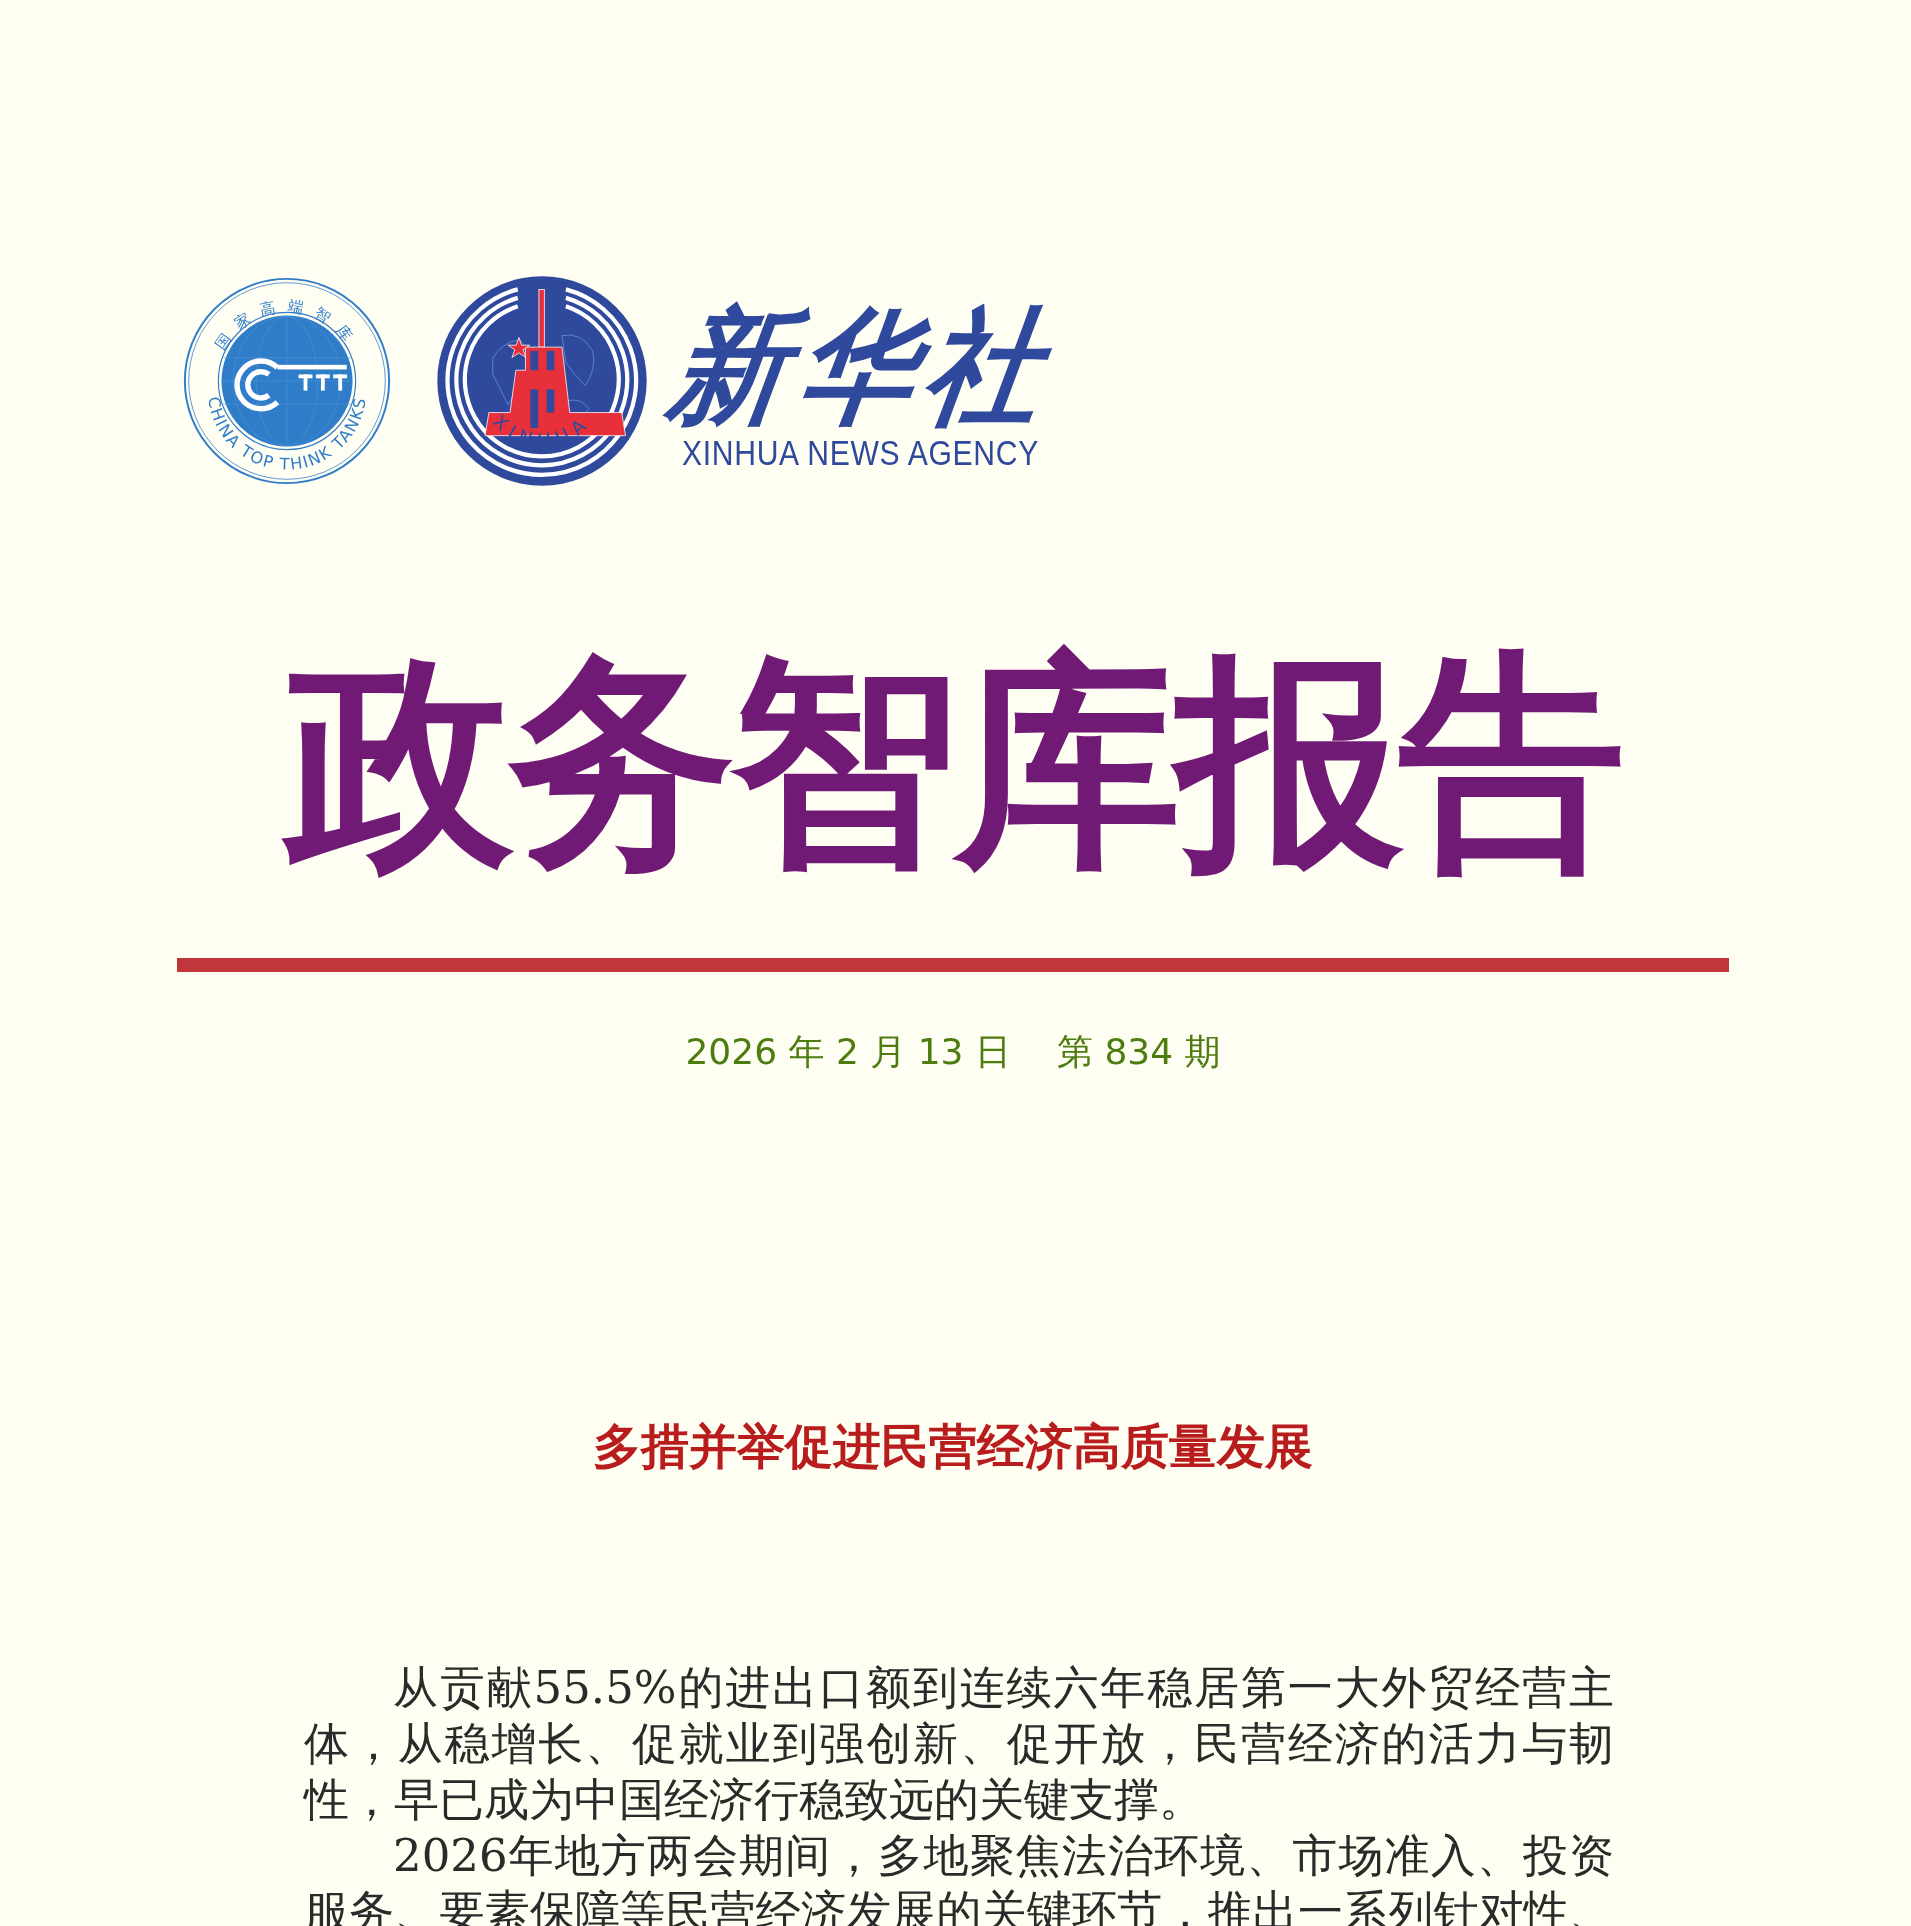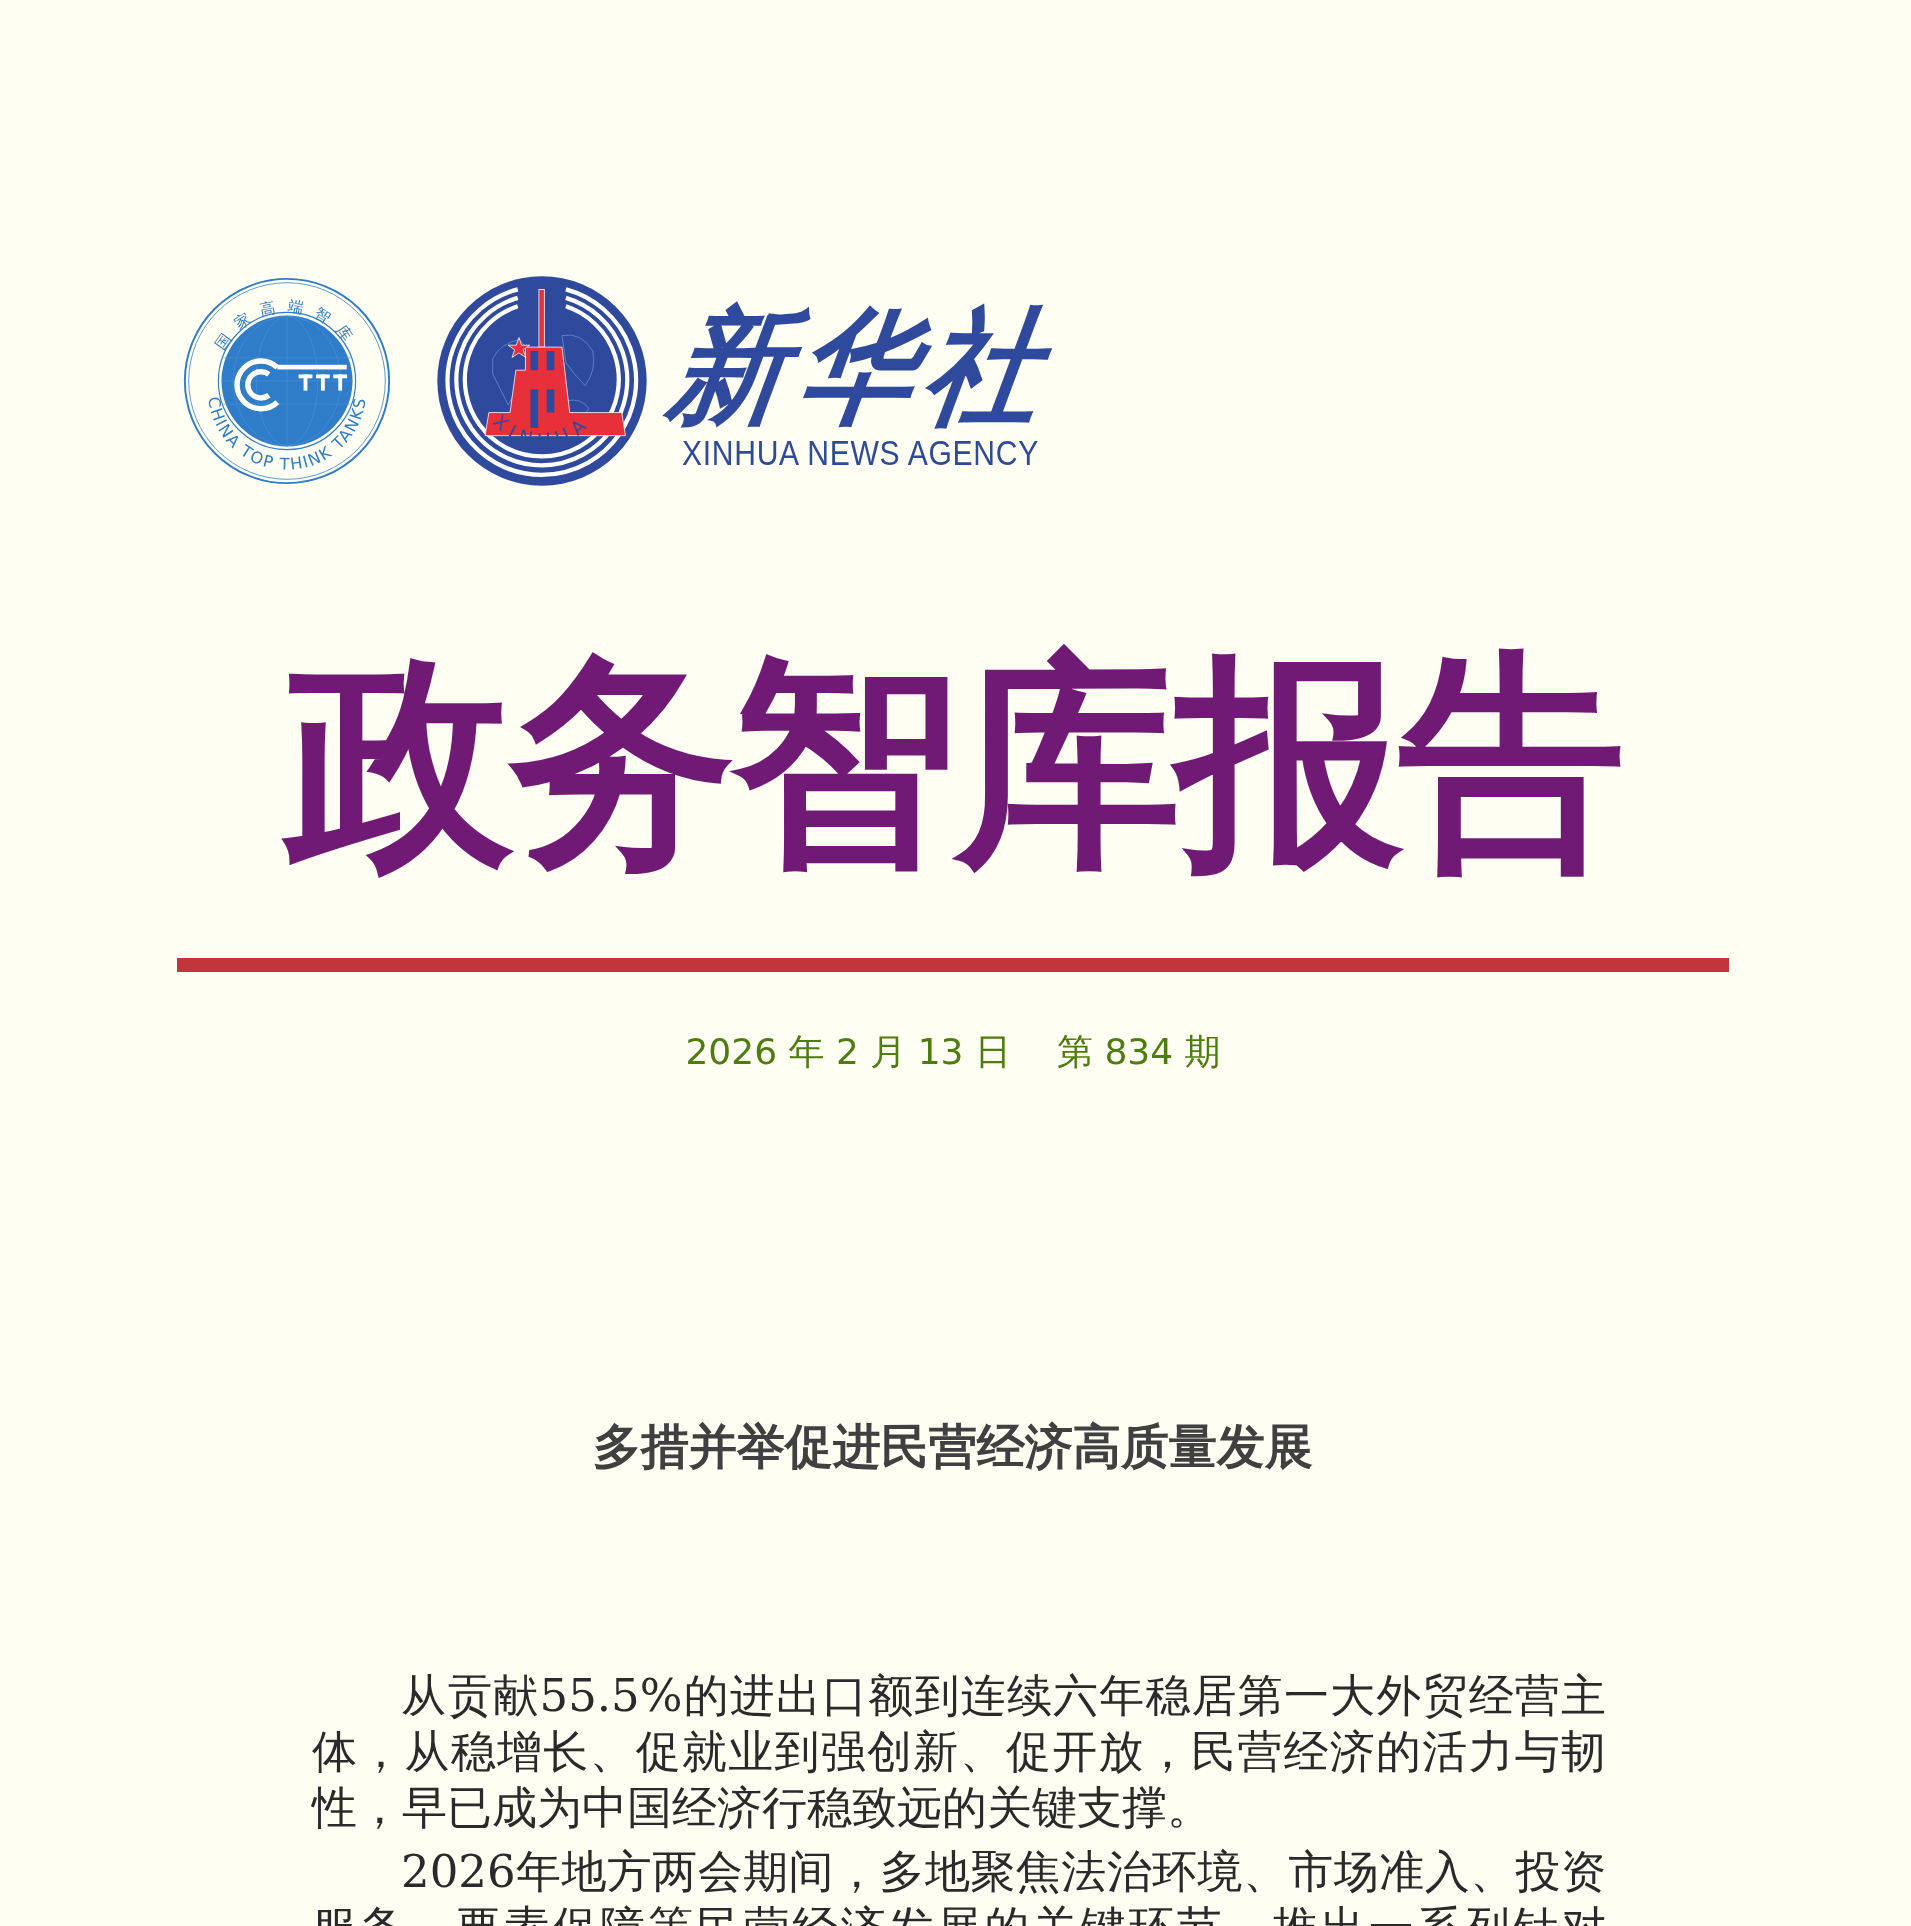--- a/index.html
+++ b/index.html
@@ -49,33 +49,33 @@
     font-size: 36px; line-height: 50px; color: #4d7c0f;
     white-space: nowrap;
   }
   #issue-line .gap { display: inline-block; width: 46px; }
 
   
   #headline {
     left: 177px; top: 1418px; width: 1552px;
     text-align: center;
     font-family: Liberation Sans, sans-serif;
-    font-weight: bold; color: #404040;
+    font-weight: bold; color: #b91c1c;
     font-size: 48px; line-height: 58px;
   }
   #headline div { white-space: nowrap; }
 
   
   #body {
     left: 304px; top: 1660px; width: 1310px;
     font-family: "DejaVu Serif", "Liberation Serif", serif;
     font-size: 45px; line-height: 56px; color: #2a2a2a;
     text-align: justify;
   }
-  #body p { margin: 8px; text-indent: 89px; }
+  #body p { margin: 0; text-indent: 89px; }
 </style>
 </head>
 <body>
 
 <div id="tt-logo" class="abs">
   <svg width="212" height="212" viewBox="0 0 550 550">
     <defs>
       <path id="tt-top-arc" d="M 95 275 A 180 180 0 0 1 455 275"></path>
       <path id="tt-bot-arc" d="M 70 300 A 205 205 0 0 0 480 300"></path>
     </defs>

